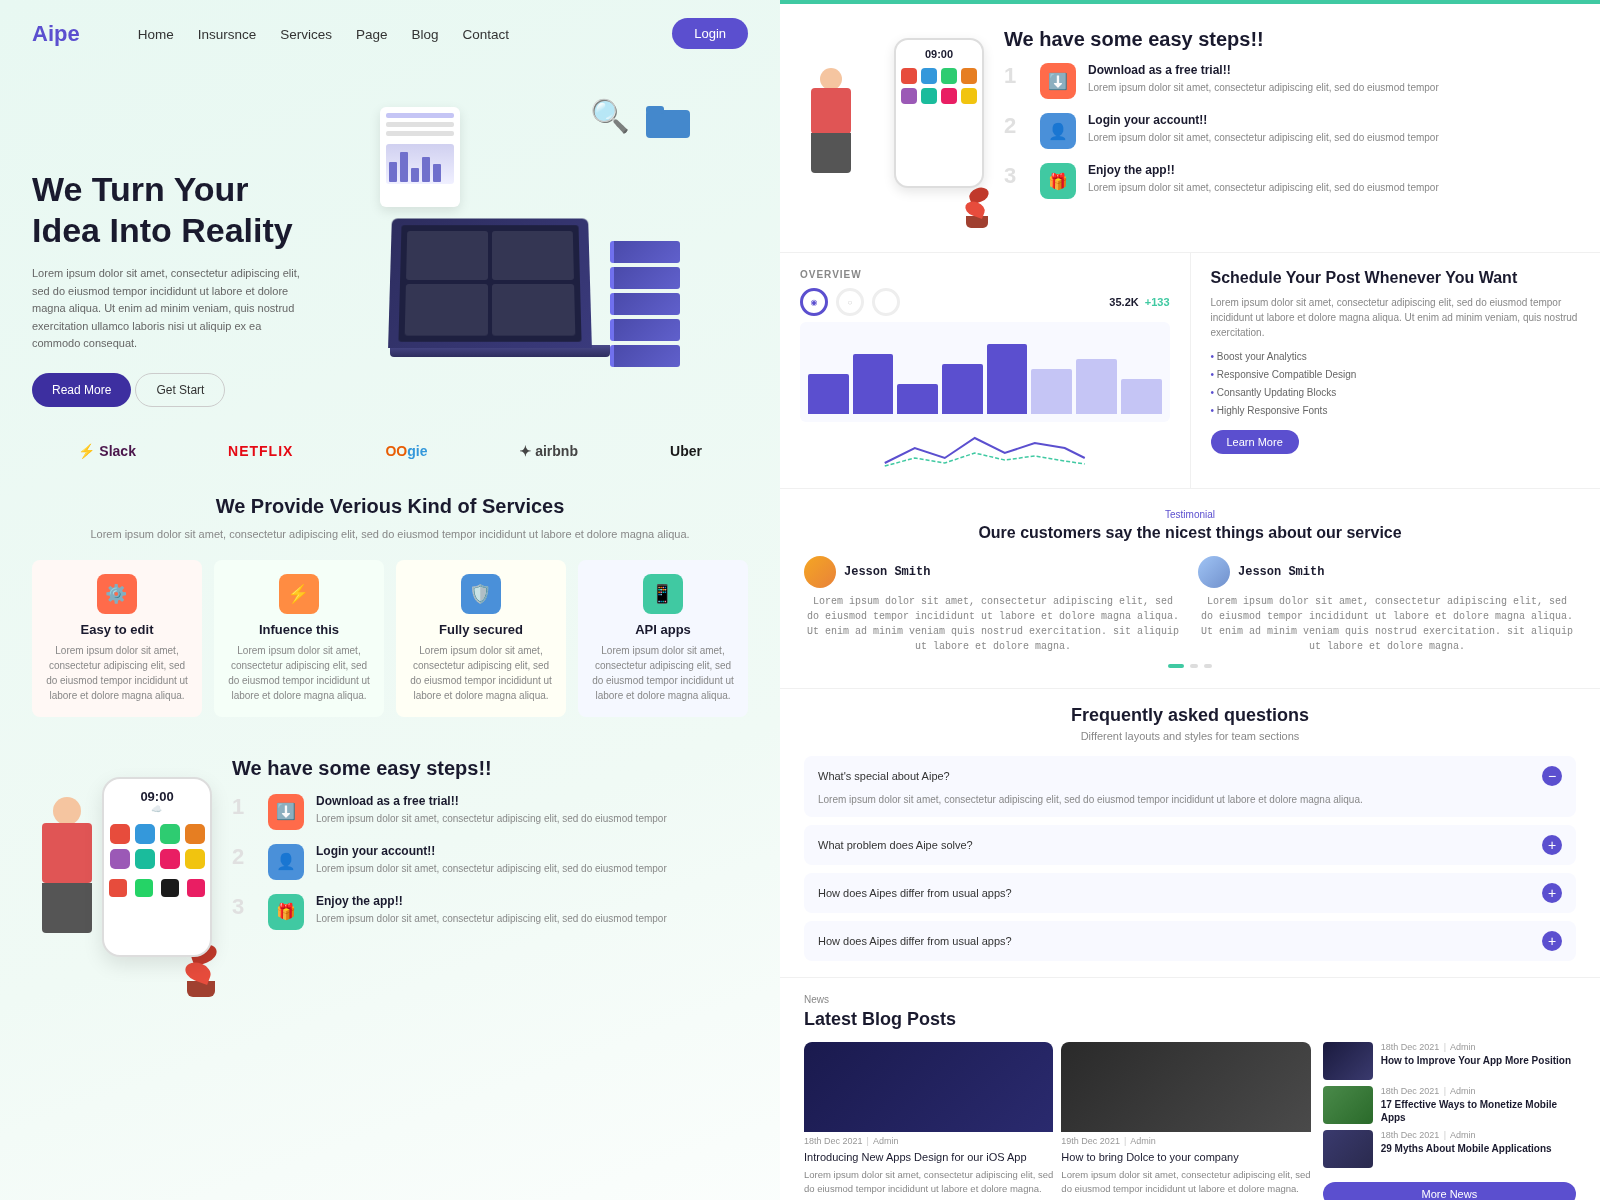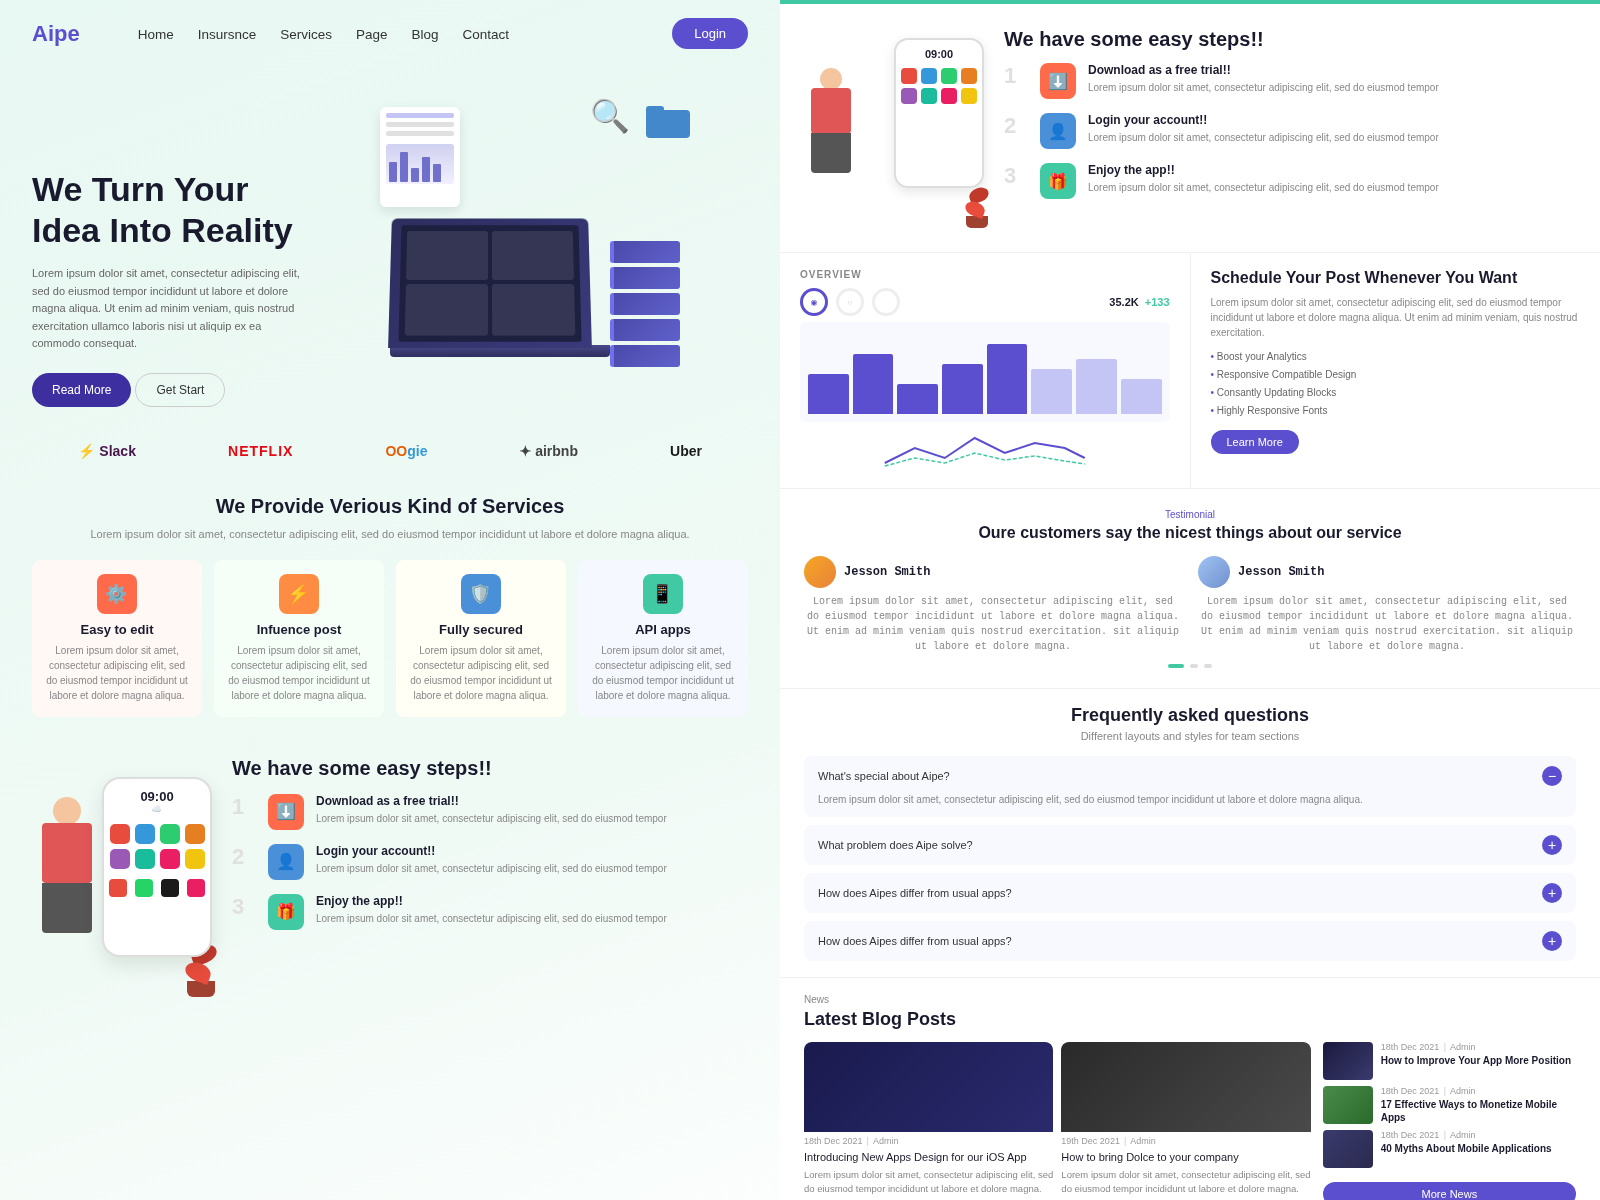--- a/index.html
+++ b/index.html
@@ -795,21 +795,21 @@
     <h2>We Provide Verious Kind of Services</h2>
     <p>Lorem ipsum dolor sit amet, consectetur adipiscing elit, sed do eiusmod tempor incididunt ut labore et dolore magna aliqua.</p>
     <div class="services-grid">
       <div class="service-card">
         <div class="service-icon red">⚙️</div>
         <h3>Easy to edit</h3>
         <p>Lorem ipsum dolor sit amet, consectetur adipiscing elit, sed do eiusmod tempor incididunt ut labore et dolore magna aliqua.</p>
       </div>
       <div class="service-card">
         <div class="service-icon orange">⚡</div>
-        <h3>Infuence post</h3>
+        <h3>Infuence this</h3>
         <p>Lorem ipsum dolor sit amet, consectetur adipiscing elit, sed do eiusmod tempor incididunt ut labore et dolore magna aliqua.</p>
       </div>
       <div class="service-card">
         <div class="service-icon blue">🛡️</div>
         <h3>Fully secured</h3>
         <p>Lorem ipsum dolor sit amet, consectetur adipiscing elit, sed do eiusmod tempor incididunt ut labore et dolore magna aliqua.</p>
       </div>
       <div class="service-card">
         <div class="service-icon teal">📱</div>
         <h3>API apps</h3>
@@ -1094,21 +1094,21 @@
           </div>
         </div>
         <div class="blog-sidebar-item">
           <div class="blog-sidebar-thumb dark" style="background:linear-gradient(135deg,#3a3a6e,#2a2a4e)"></div>
           <div>
             <div class="blog-sidebar-meta">
               <span>18th Dec 2021</span>
               <span style="color:#ccc;margin:0 2px">|</span>
               <span>Admin</span>
             </div>
-            <div class="blog-sidebar-title">40 Myths About Mobile Applications</div>
+            <div class="blog-sidebar-title">29 Myths About Mobile Applications</div>
           </div>
         </div>
         <button class="btn-more-news">More News</button>
       </div>
     </div>
   </div>
 
   <div class="cta-section">
     <div class="cta-text">
       <h3>Start your project with appie.</h3>

